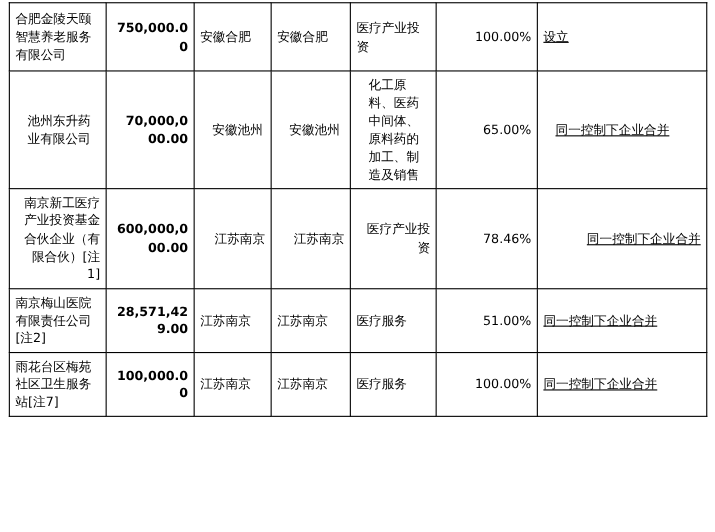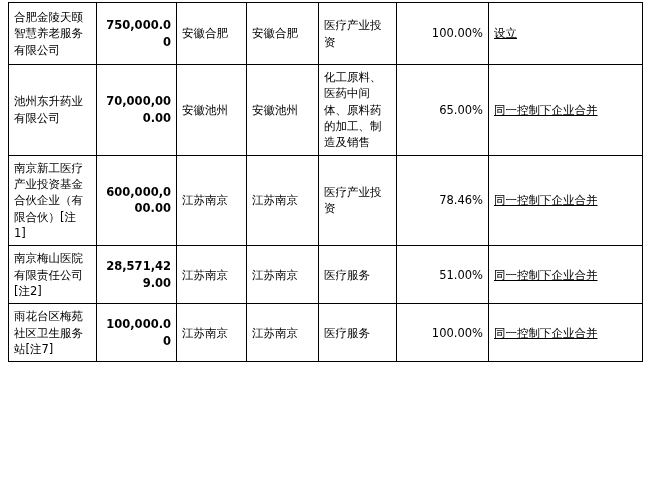--- a/index.html
+++ b/index.html
@@ -50,22 +50,22 @@
   td.name   { text-align: left; }
   td.cap    { text-align: right; font-weight: bold; }
   td.reg    { text-align: left; padding-left: 8px; }
   td.main   { text-align: left; padding-left: 8px; }
   td.biz    { text-align: left; padding-left: 7px; }
   td.ratio  { text-align: right; padding-right: 9px; margin-left: 22px; }
   td.way    { text-align: left; padding-left: 8px; text-decoration: underline; }
 
   
   tr.r0 td { height: 62px; }
-  tr.r1 td { height: 78px; }
-  tr.r2 td { height: 80px; }
+  tr.r1 td { height: 78px; padding-left: 16px; }
+  tr.r2 td { height: 80px; text-align: right; }
   tr.r3 td { height: 58px; }
   tr.r4 td { height: 62px; }
   tr.r5 td { height: 64px; }
   tr.r6 td { height: 52px; }
 </style>
 </head>
 <body>
 
 <div class="sheet">
   <table class="fin-table">

